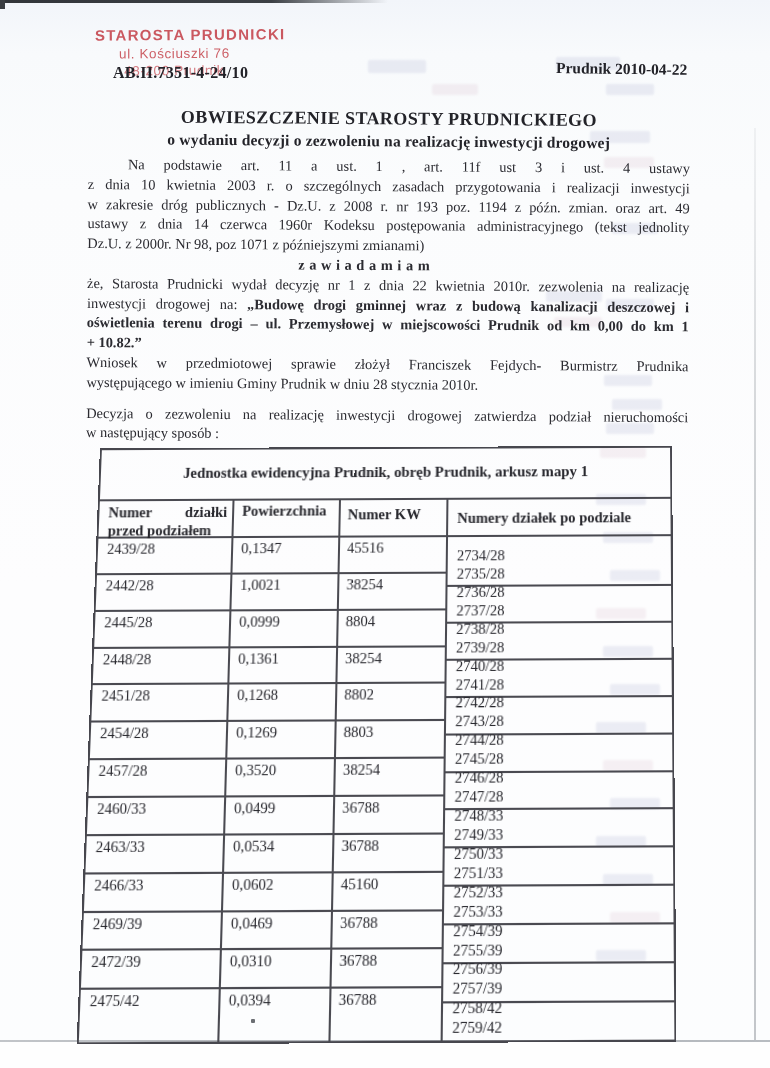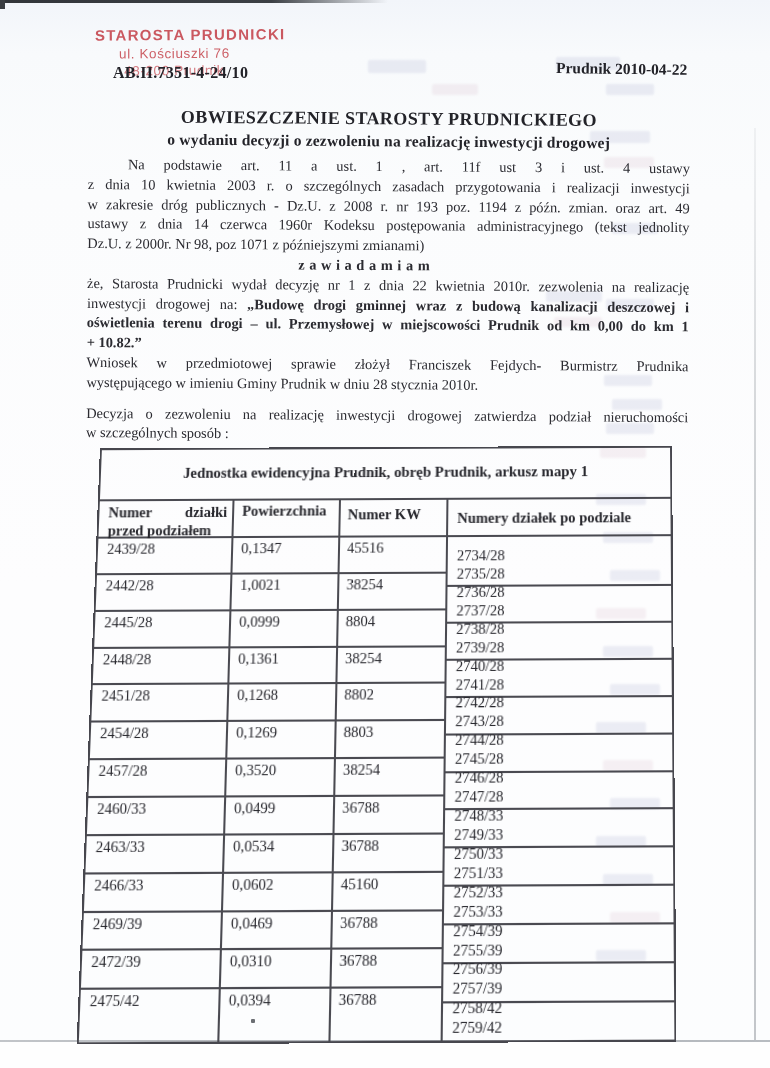--- a/index.html
+++ b/index.html
@@ -122,21 +122,21 @@
       <div class="line"><span>inwestycji drogowej na: </span><span class="bold">„Budowę drogi gminnej wraz z budową kanalizacji deszczowej i</span></div>
       <div class="line"><span class="bold">oświetlenia terenu drogi – ul. Przemysłowej w miejscowości Prudnik od km 0,00 do km 1</span></div>
       <div class="line last"><span class="bold">+ 10.82.”</span></div>
     </div>
     <div class="block p">
       <div class="line"><span>Wniosek w przedmiotowej sprawie złożył Franciszek Fejdych- Burmistrz Prudnika</span></div>
       <div class="line last"><span>występującego w imieniu Gminy Prudnik w dniu 28 stycznia 2010r.</span></div>
     </div>
     <div class="block p gap">
       <div class="line"><span>Decyzja o zezwoleniu na realizację inwestycji drogowej zatwierdza podział nieruchomości</span></div>
-      <div class="line last"><span>w szczególnych sposób :</span></div>
+      <div class="line last"><span>w następujący sposób :</span></div>
     </div>
   </div>
 
 <div id="doc-table">
   <div class="t-caption">Jednostka ewidencyjna Prudnik, obręb Prudnik, arkusz mapy 1</div>
 
   <div class="t-line" style="left:0;top:49px;width:568px;height:2px;"></div>
   <div class="t-line" style="left:0;top:86px;width:568px;height:2px;"></div>
 
   <div class="t-line" style="left:132px;top:49px;width:2px;height:517px;"></div>

